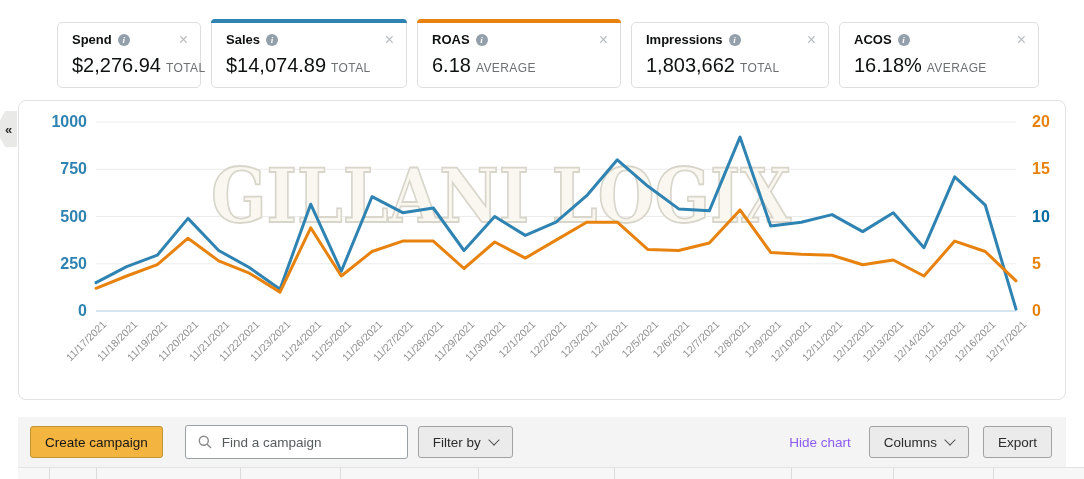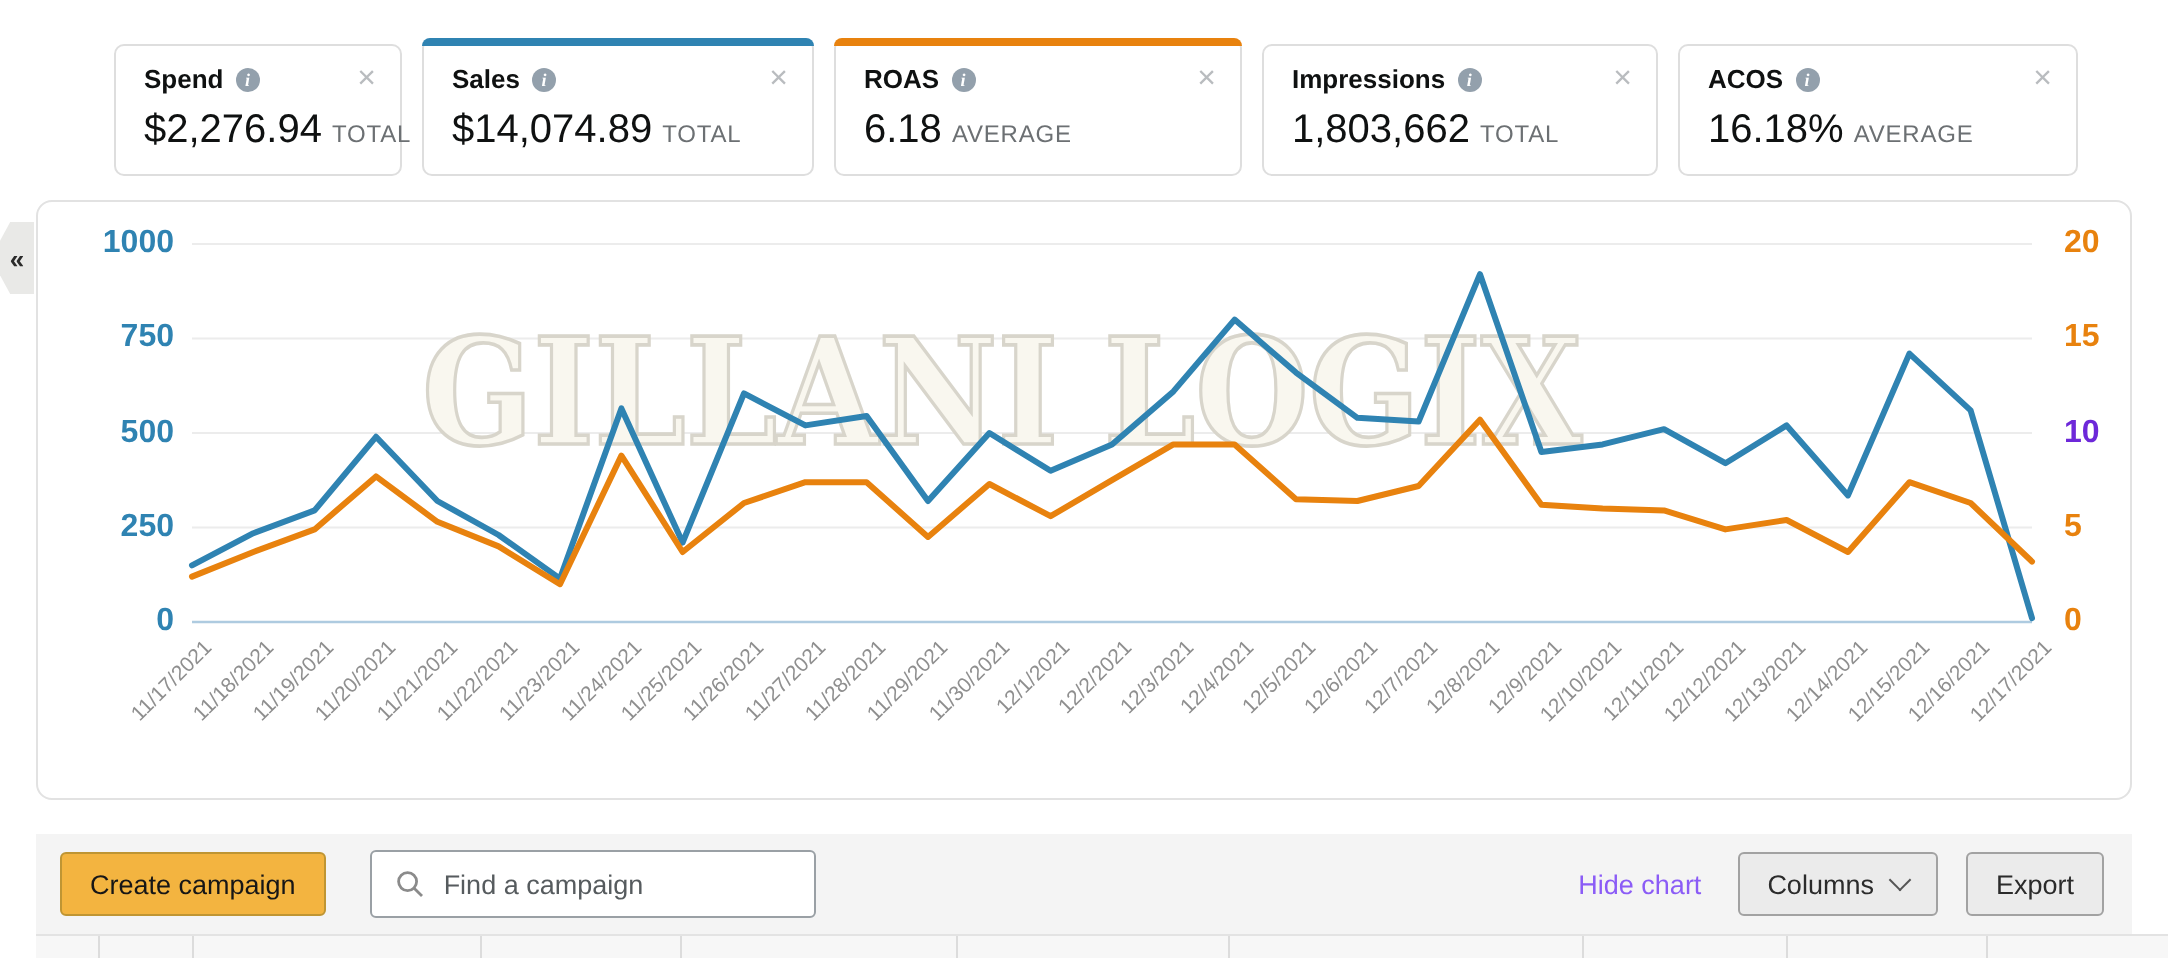--- a/index.html
+++ b/index.html
@@ -130,21 +130,21 @@
       <polyline points="0.0,160.7 30.7,144.6 61.3,133.2 92.0,96.4 122.7,128.5 153.3,145.5 184.0,167.3 214.7,82.2 245.3,149.3 276.0,74.7 306.7,90.7 337.3,86.0 368.0,128.5 398.7,94.5 429.3,113.4 460.0,100.2 490.7,73.7 521.3,37.8 552.0,64.3 582.7,86.9 613.3,88.8 644.0,15.1 674.7,104.0 705.3,100.2 736.0,92.6 766.7,109.6 797.3,90.7 828.0,125.7 858.7,54.8 889.3,83.2 920.0,187.1" fill="none" stroke="#2f83b2" stroke-width="3" stroke-linejoin="round" stroke-linecap="round"></polyline>
       <polyline points="0.0,166.3 30.7,154.0 61.3,142.7 92.0,116.2 122.7,138.9 153.3,151.2 184.0,170.1 214.7,105.8 245.3,154.0 276.0,129.5 306.7,119.1 337.3,119.1 368.0,146.5 398.7,120.0 429.3,136.1 460.0,118.1 490.7,100.2 521.3,100.2 552.0,127.6 582.7,128.5 613.3,121.0 644.0,87.9 674.7,130.4 705.3,132.3 736.0,133.2 766.7,142.7 797.3,138.0 828.0,154.0 858.7,119.1 889.3,129.5 920.0,158.8" fill="none" stroke="#e8820e" stroke-width="3" stroke-linejoin="round" stroke-linecap="round"></polyline>
     </svg>
     <div class="ytick left" style="color: rgb(47, 131, 178); top: 203px;">0</div>
     <div class="ytick left" style="color: rgb(47, 131, 178); top: 155.75px;">250</div>
     <div class="ytick left" style="color: rgb(47, 131, 178); top: 108.5px;">500</div>
     <div class="ytick left" style="color: rgb(47, 131, 178); top: 61.25px;">750</div>
     <div class="ytick left" style="color: rgb(47, 131, 178); top: 14px;">1000</div>
     <div class="ytick right" style="color: rgb(232, 130, 14); top: 203px;">0</div>
     <div class="ytick right" style="color: rgb(232, 130, 14); top: 155.75px;">5</div>
-    <div class="ytick right" style="color: #6d28d9; top: 108.5px;">10</div>
+    <div class="ytick right" style="color: #0369a1; top: 108.5px;">10</div>
     <div class="ytick right" style="color: rgb(232, 130, 14); top: 61.25px;">15</div>
     <div class="ytick right" style="color: rgb(232, 130, 14); top: 14px;">20</div>
     <div class="xtick" style="left: 17px; top: 217px;">11/17/2021</div>
     <div class="xtick" style="left: 47.6667px; top: 217px;">11/18/2021</div>
     <div class="xtick" style="left: 78.3333px; top: 217px;">11/19/2021</div>
     <div class="xtick" style="left: 109px; top: 217px;">11/20/2021</div>
     <div class="xtick" style="left: 139.667px; top: 217px;">11/21/2021</div>
     <div class="xtick" style="left: 170.333px; top: 217px;">11/22/2021</div>
     <div class="xtick" style="left: 201px; top: 217px;">11/23/2021</div>
     <div class="xtick" style="left: 231.667px; top: 217px;">11/24/2021</div>
@@ -177,20 +177,24 @@
   <button class="btn btn-primary" id="create-campaign">Create campaign</button>
 
   <div id="search-box">
     <svg id="search-icon" width="14" height="14" viewBox="0 0 14 14">
       <circle cx="5.8" cy="5.8" r="4.5" fill="none" stroke="#8b8b8b" stroke-width="1.4"></circle>
       <line x1="9.2" y1="9.2" x2="13" y2="13" stroke="#8b8b8b" stroke-width="1.4"></line>
     </svg>
     <input id="search-input" placeholder="Find a campaign" style="">
   </div>
 
+  <button class="btn" id="filter-btn">
+    <span>Filter by</span>
+    <span class="chevron-down"></span>
+  </button>
 
   <a id="hide-chart" href="#">Hide chart</a>
 
   <button class="btn" id="columns-btn">
     <span>Columns</span>
     <span class="chevron-down"></span>
   </button>
 
 
   <button class="btn" id="export-btn">Export</button>

